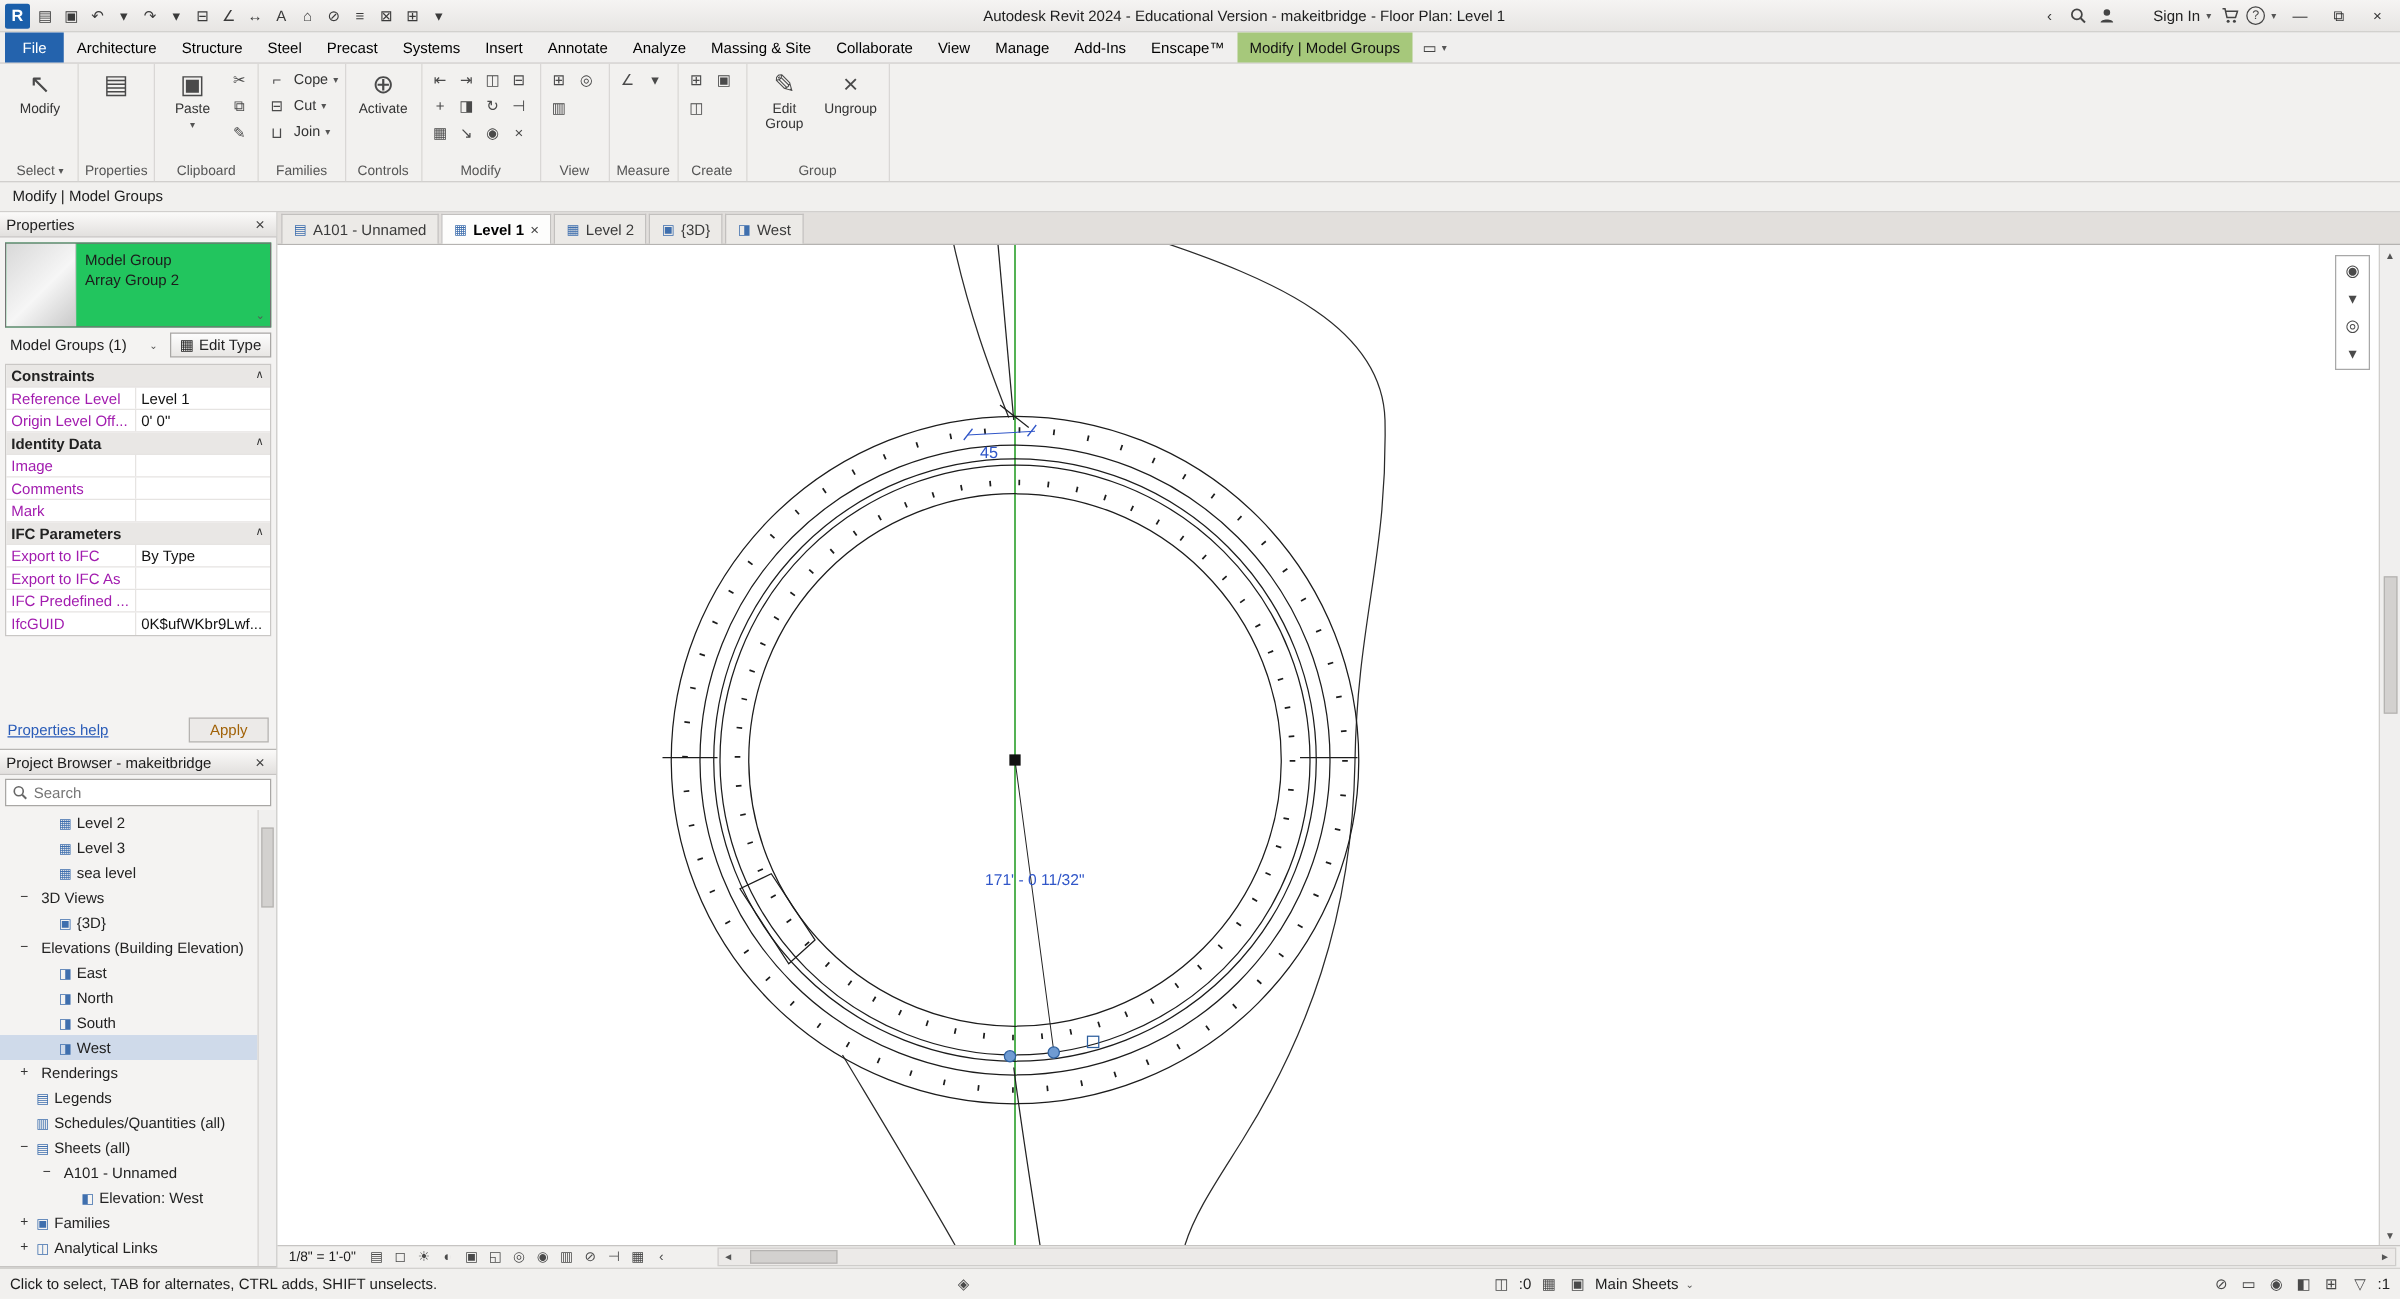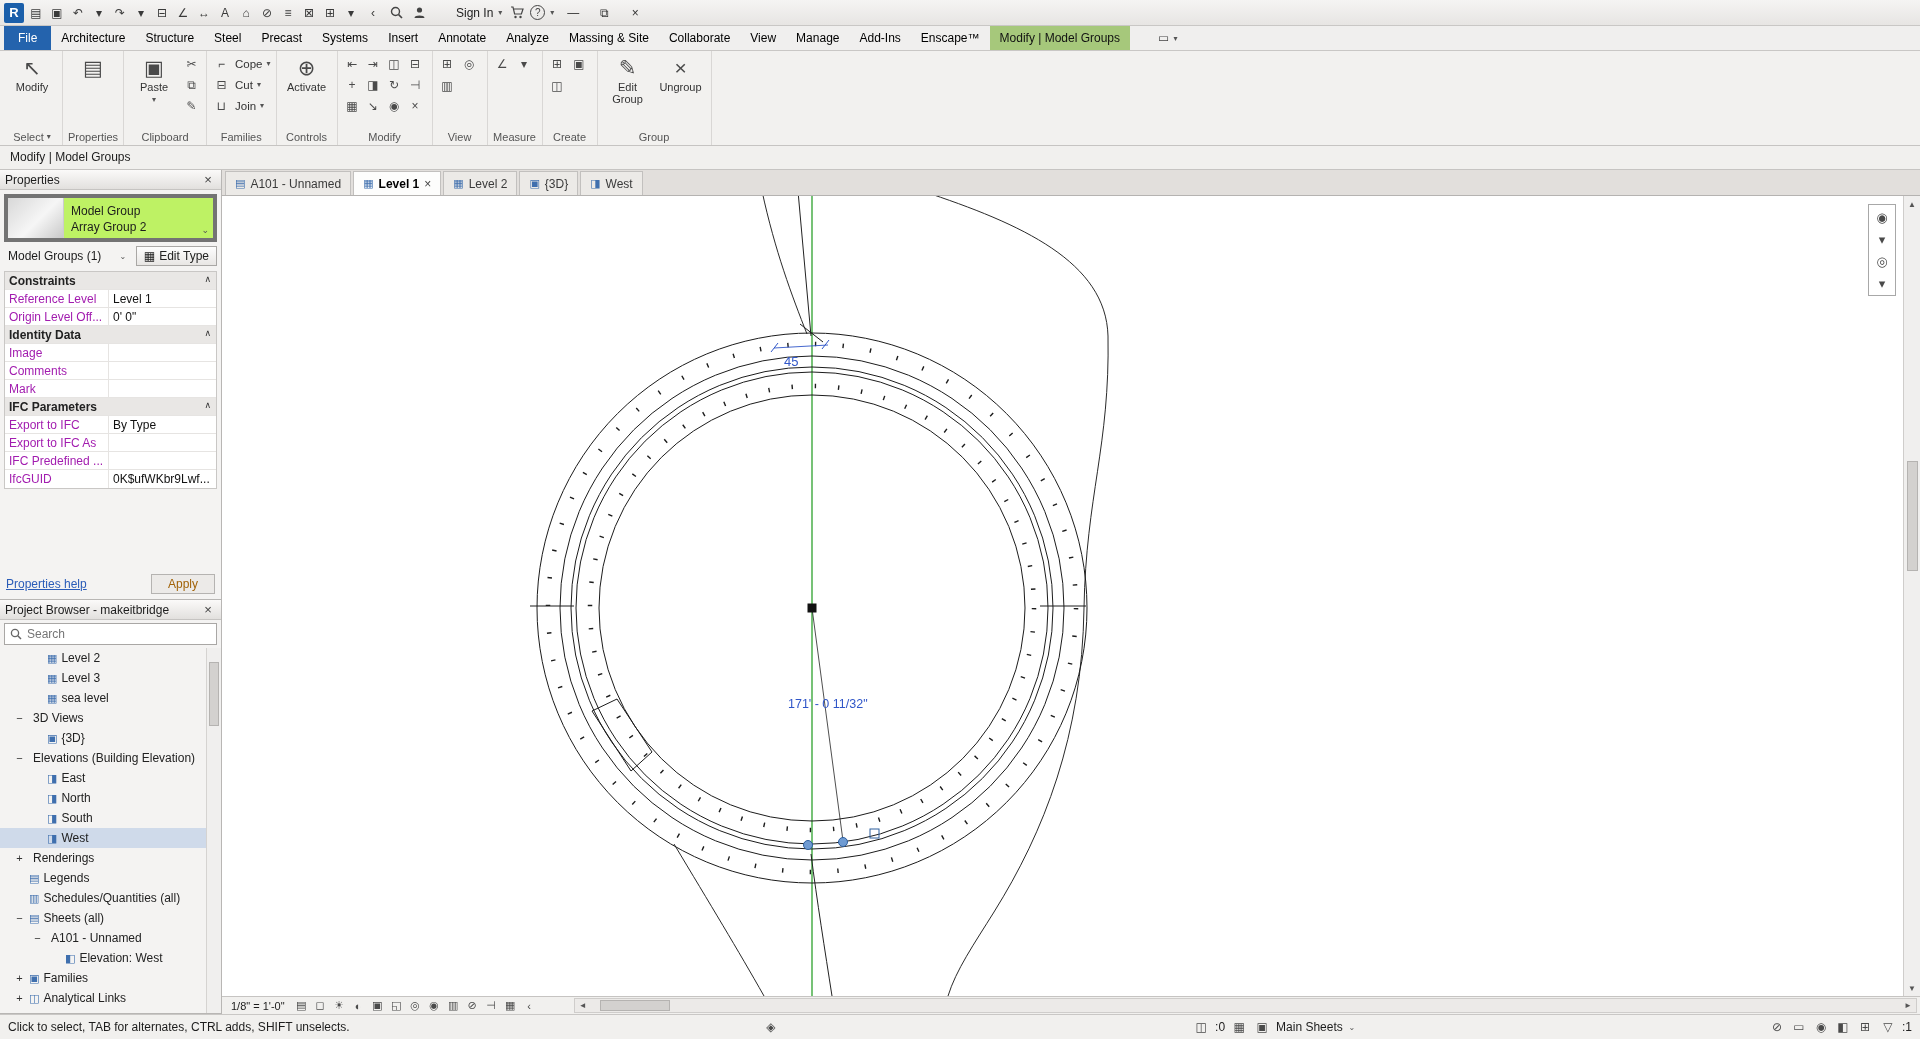--- a/index.html
+++ b/index.html
@@ -18,21 +18,21 @@
   .qat { display: inline-flex; gap: 1px; }
   .qat-ico { width: 20px; height: 20px; font-size: 12px; color: #3a3a3a; }
   .mini-caret { font-size: 8px; color: #555; width: 8px; }
   .win-title { flex: 1; text-align: center; font-size: 12px; color: #1c1c1c; white-space: nowrap; overflow: hidden; }
   .tb-right { display: inline-flex; align-items: center; gap: 3px; }
   .signin { font-size: 12px; color: #222; margin-left: 24px; }
   .help-badge { width: 15px; height: 15px; border: 1.3px solid #444; border-radius: 50%; display: inline-flex; align-items: center; justify-content: center; font-size: 10px; color: #444; }
   .win-btn { width: 28px; height: 22px; display: inline-flex; align-items: center; justify-content: center; font-size: 12px; color: #333; }
 
   
-  .tabs-row { height: 25px; display: flex; align-items: stretch; background: #f0efee; padding-left: 4px; border-bottom: 1px solid #c9c7c5; gap: 20px; }
+  .tabs-row { height: 25px; display: flex; align-items: stretch; background: #f0efee; padding-left: 4px; border-bottom: 1px solid #c9c7c5; }
   .tabs-list { display: flex; }
   .rtab { display: flex; align-items: center; padding: 0 10px; font-size: 12px; color: #000000; cursor: default; white-space: nowrap; }
   .rtab[data-state="file"] { background: #2463ad; color: #fff; padding: 0 14px; }
   .rtab[data-state="contextual"] { background: #a6c87b; color: #121212; }
   .tab-extra { display: flex; align-items: center; gap: 2px; padding: 0 8px; color: #444; }
 
   
   .ribbon { height: 95px; display: flex; background: #f2f1ef; border-bottom: 1px solid #c6c4c2; padding-left: 2px; }
   .panel { display: flex; flex-direction: column; border-right: 1px solid #d9d7d5; }
   .panel-body { flex: 1; display: flex; gap: 3px; padding: 3px 5px; align-items: flex-start; }
@@ -55,21 +55,21 @@
 
   
   .main { display: flex; height: 844px; }
   .left-col { width: 222px; display: flex; flex-direction: column; background: #f0efee; border-right: 1px solid #b8b6b4; }
   .palette { display: flex; flex-direction: column; background: #f4f3f2; border-bottom: 1px solid #b8b6b4; }
   .palette.props { height: 430px; }
   .palette.browser { flex: 1; }
   .pal-header { height: 20px; display: flex; align-items: center; padding: 0 5px; background: linear-gradient(#fbfaf9,#e2e0de); border-bottom: 1px solid #c6c4c2; font-size: 12px; color: #1c1c1c; }
   .pal-close { margin-left: auto; width: 16px; text-align: center; color: #444; font-size: 13px; }
 
-  .type-sel { margin: 4px; border: 4px solid #737373; background: #bef264; display: flex; height: 48px; position: relative; }
+  .type-sel { margin: 4px; border: 1px solid #737373; background: #22c55e; display: flex; height: 68px; position: relative; }
   .type-thumb { width: 56px; border-right: 1px solid #ccc; background: linear-gradient(135deg,#d8d8d8,#f6f6f6 55%,#c9c9c9); }
   .type-text { padding: 5px 7px; font-size: 12px; line-height: 16px; color: #1c1c1c; }
   .ts-caret { position: absolute; right: 4px; bottom: 3px; font-size: 9px; color: #555; }
 
   .ts-row { display: flex; align-items: center; margin: 0 4px 5px; gap: 5px; font-size: 12px; }
   .ms-combo { flex: 1; display: flex; align-items: center; gap: 4px; padding: 2px 4px; color: #1c1c1c; }
   .ms-combo .mini-caret { margin-left: auto; }
   .edit-type-btn { border: 1px solid #a9a7a5; background: linear-gradient(#fdfdfd,#e8e6e4); padding: 2px 7px; display: inline-flex; align-items: center; gap: 4px; color: #222; }
 
   .prop-grid { margin: 0 4px; border: 1px solid #c9c7c5; background: #fff; font-size: 12px; }
@@ -145,20 +145,21 @@
       <span class="ico qat-ico">∠</span>
       <span class="ico qat-ico">↔</span>
       <span class="ico qat-ico">A</span>
       <span class="ico qat-ico">⌂</span>
       <span class="ico qat-ico">⊘</span>
       <span class="ico qat-ico">≡</span>
       <span class="ico qat-ico">⊠</span>
       <span class="ico qat-ico">⊞</span>
       <span class="ico qat-ico">▾</span>
     </span>
+  <span class="win-title">Autodesk Revit 2024 - Educational Version - makeitbridge - Floor Plan: Level 1</span>
   <span class="tb-right">
     <span class="ico qat-ico">‹</span>
     <span class="ico qat-ico">
         <svg width="13" height="13" viewBox="0 0 13 13">
           <circle cx="5.5" cy="5.5" r="4" fill="none" stroke="#444" stroke-width="1.4"></circle>
           <line x1="8.6" y1="8.6" x2="12" y2="12" stroke="#444" stroke-width="1.6"></line>
         </svg>
       </span>
     <span class="ico qat-ico">
         <svg width="13" height="13" viewBox="0 0 13 13">

